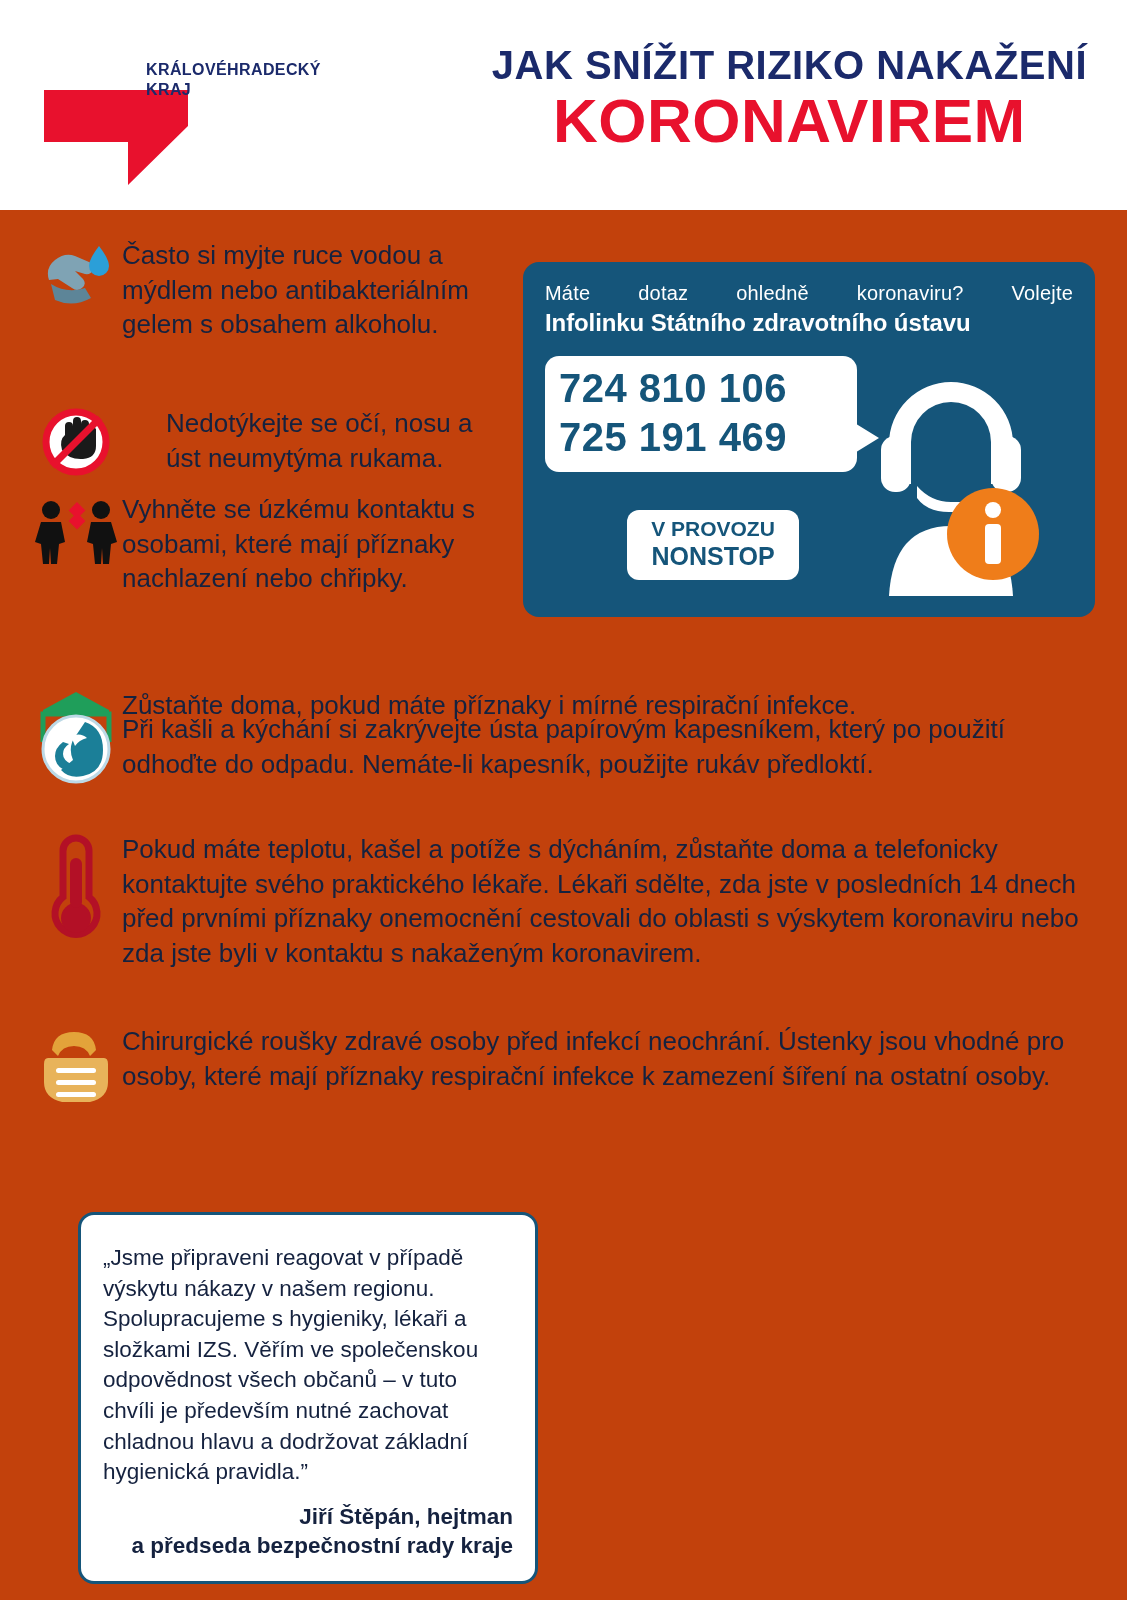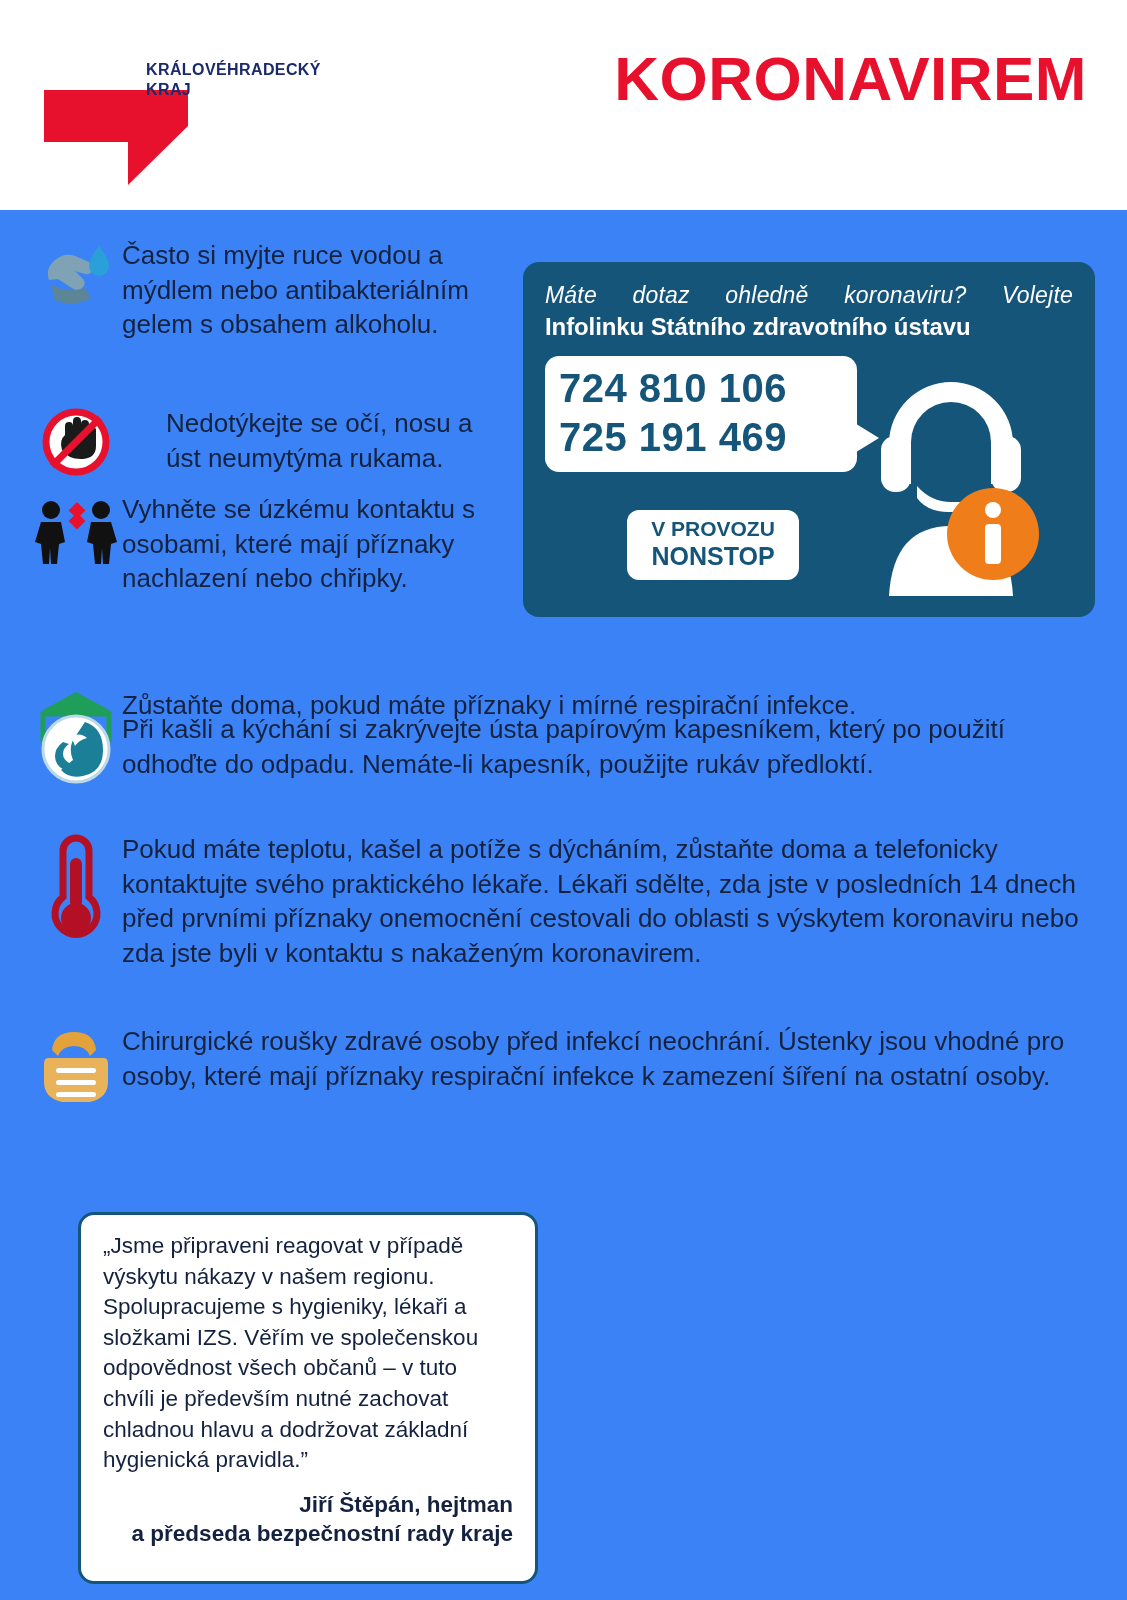--- a/index.html
+++ b/index.html
@@ -10,21 +10,21 @@
     width: 1127px;
     height: 1600px;
     font-family: "Liberation Sans", sans-serif;
     background: #ffffff;
     overflow: hidden;
   }
   .poster {
     position: relative;
     width: 1127px;
     height: 1600px;
-    background: #3b82f6;
+    background: #c2410c;
   }
   
   .header {
     position: relative;
     width: 1127px;
     height: 210px;
     background: #ffffff;
     box-sizing: border-box;
   }
   .logo-mark {
@@ -112,26 +112,25 @@
     top: 52px;
     width: 572px;
     height: 355px;
     background: #15557a;
     border-radius: 16px;
     box-sizing: border-box;
     padding: 20px 22px 0 22px;
     color: #ffffff;
   }
   .infobox-line1 {
-    font-size: 23px;
+    font-size: 20px;
     letter-spacing: 0.2px;
     text-align: justify;
     text-align-last: justify;
     white-space: nowrap;
-    font-style: italic;
   }
   .infobox-line2 {
     font-size: 24px;
     font-weight: bold;
     margin-top: 4px;
     letter-spacing: -0.1px;
   }
   .bubble {
     position: absolute;
     left: 22px;
@@ -187,21 +186,21 @@
     top: 1002px;
     width: 1127px;
     height: 380px;
   }
   .quote {
     position: absolute;
     background: #ffffff;
     border: 3px solid #15557a;
     border-radius: 16px;
     box-sizing: border-box;
-    padding: 16px 22px;
+    padding: 28px 22px;
     color: #15223f;
     font-size: 22.5px;
     line-height: 1.36;
   }
   #quote-left { left: 78px; top: 0; width: 460px; height: 372px; }
   #quote-right { left: 570px; top: 0; width: 460px; height: 290px; }
   .quote-attr {
     font-weight: bold;
     text-align: right;
     margin-top: 14px;
@@ -218,20 +217,21 @@
     <div class="logo-mark">
       <svg class="svgicon" width="148" height="105" viewBox="0 0 148 105" aria-hidden="true">
         <path d="M2 8 H146 V44 L86 103 V60 H2 Z" fill="#e8112d"></path>
       </svg>
     </div>
     <div class="logo-text">
       <div>KRÁLOVÉHRADECKÝ</div>
       <div>KRAJ</div>
     </div>
     <div class="title-block">
+      <div class="title-line1">JAK SNÍŽIT RIZIKO NAKAŽENÍ</div>
       <div class="title-line2">KORONAVIREM</div>
     </div>
   </div>
 
   <div class="content">
 
     <div class="tips">
 
       <div class="tip" id="tip0">
         <div class="tip-icon">

